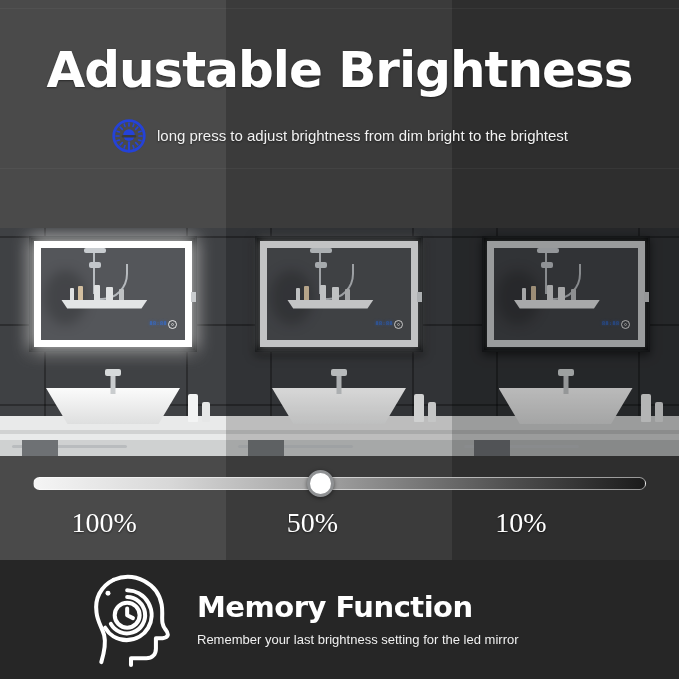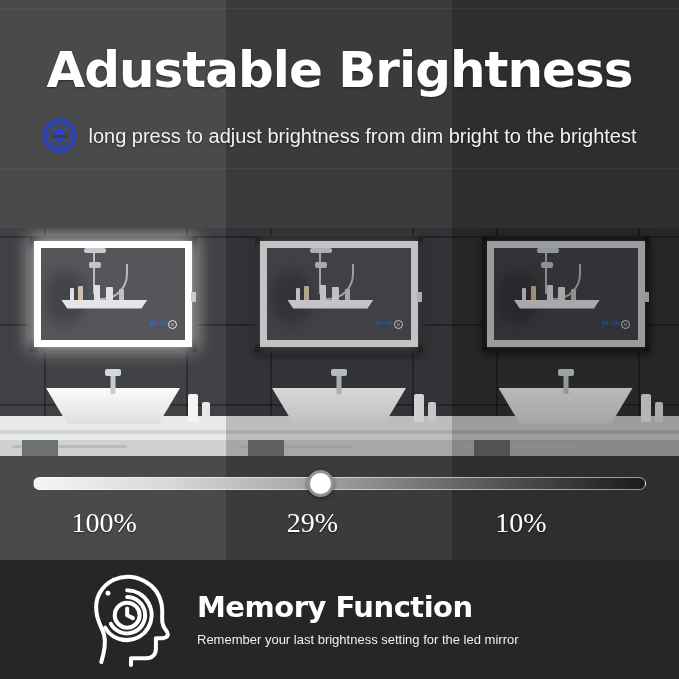--- a/index.html
+++ b/index.html
@@ -18,21 +18,21 @@
   
   .header{position:absolute;left:0;top:0;width:679px;height:162px;z-index:5;}
   .title{
     position:absolute;left:0;right:0;top:42px;text-align:center;
     color:#ffffff;font-size:50px;line-height:56px;font-weight:bold;
     letter-spacing:-1px;font-family:"DejaVu Sans",sans-serif;
     text-shadow:0 1px 2px rgba(0,0,0,.45);
   }
   .subline{position:absolute;left:0;right:0;top:118px;display:flex;align-items:center;justify-content:center;}
   .bright-icon{width:36px;height:36px;margin-right:10px;flex:none;display:block;}
-  .subtitle{color:#f2f2f2;font-size:20px;line-height:20px;white-space:nowrap;
+  .subtitle{color:#f2f2f2;font-size:15px;line-height:20px;white-space:nowrap;
             font-family:"Liberation Sans",sans-serif;text-shadow:0 1px 2px rgba(0,0,0,.5);}
 
   
   .scenes{position:absolute;left:0;top:228px;width:679px;height:228px;display:flex;z-index:4;}
   .scene{position:relative;overflow:hidden;}
   .scene.s1{width:226px;}
   .scene.s2{width:226px;}
   .scene.s3{width:227px;}
 
   .wall{position:absolute;inset:0;background:#3f4144;}
@@ -274,21 +274,21 @@
     </div>
   </div>
 
   <div class="slider-zone">
     <div class="track-wrap">
       <div class="track"></div>
     </div>
     <div class="knob"></div>
     <div class="pct-row">
       <div class="pct">100%</div>
-      <div class="pct">29%</div>
+      <div class="pct">50%</div>
       <div class="pct">10%</div>
     </div>
   </div>
 
   <div class="footer">
     <svg class="head-icon" viewBox="0 0 96 100">
       <g fill="none" stroke="#ffffff" stroke-width="4.2" stroke-linecap="round" stroke-linejoin="round">
         <path d="M30 8 C52 -1 76 12 80 34 C82 46 78 52 84 60 C88 65 87 68 81 69 L74 69 L74 80 C74 86 70 90 64 90 L48 90 L48 97"></path>
         <path d="M30 8 C16 15 10 28 12 42 C13 52 18 58 20 66 C22 74 20 84 17 94"></path>
         <circle cx="44" cy="45" r="13"></circle>

